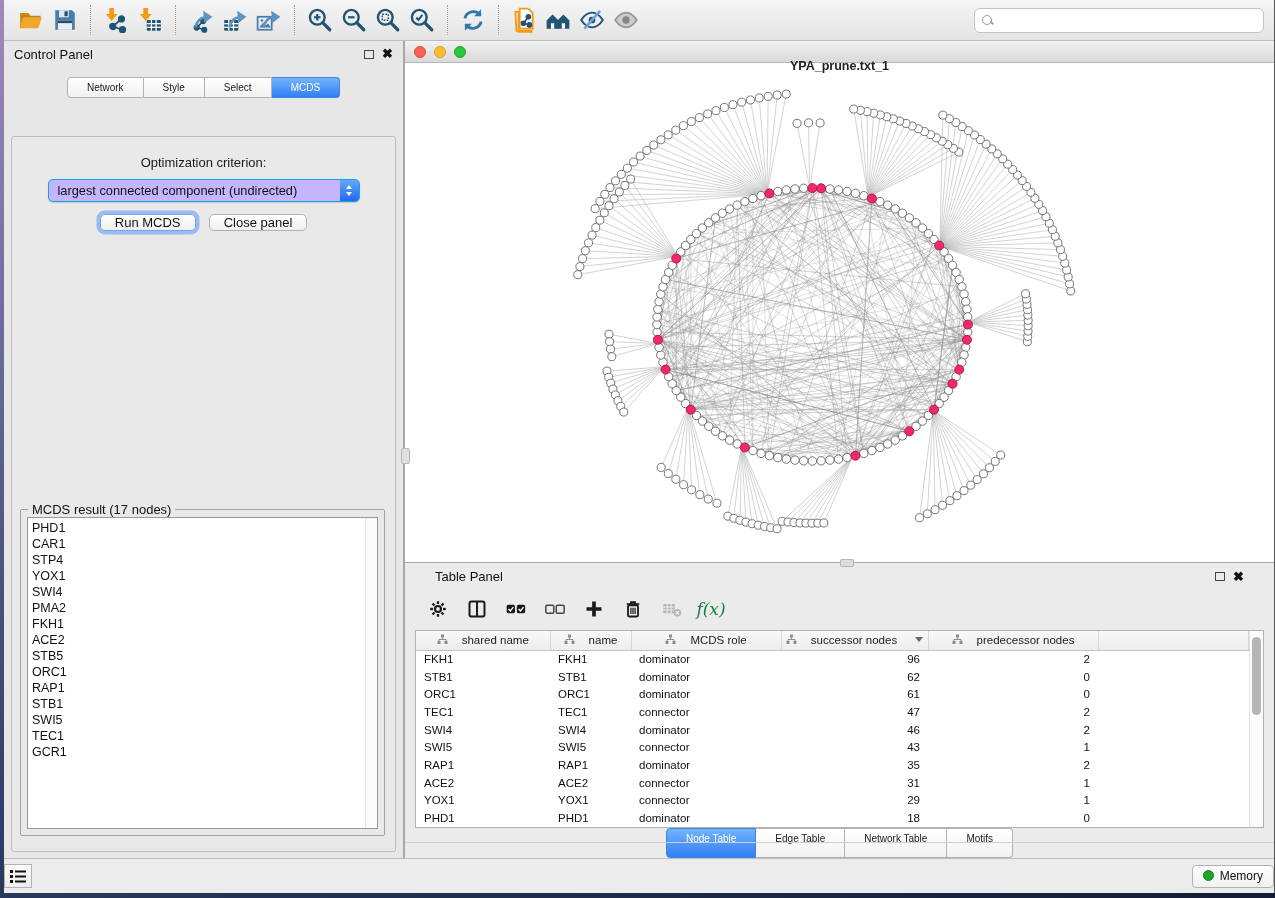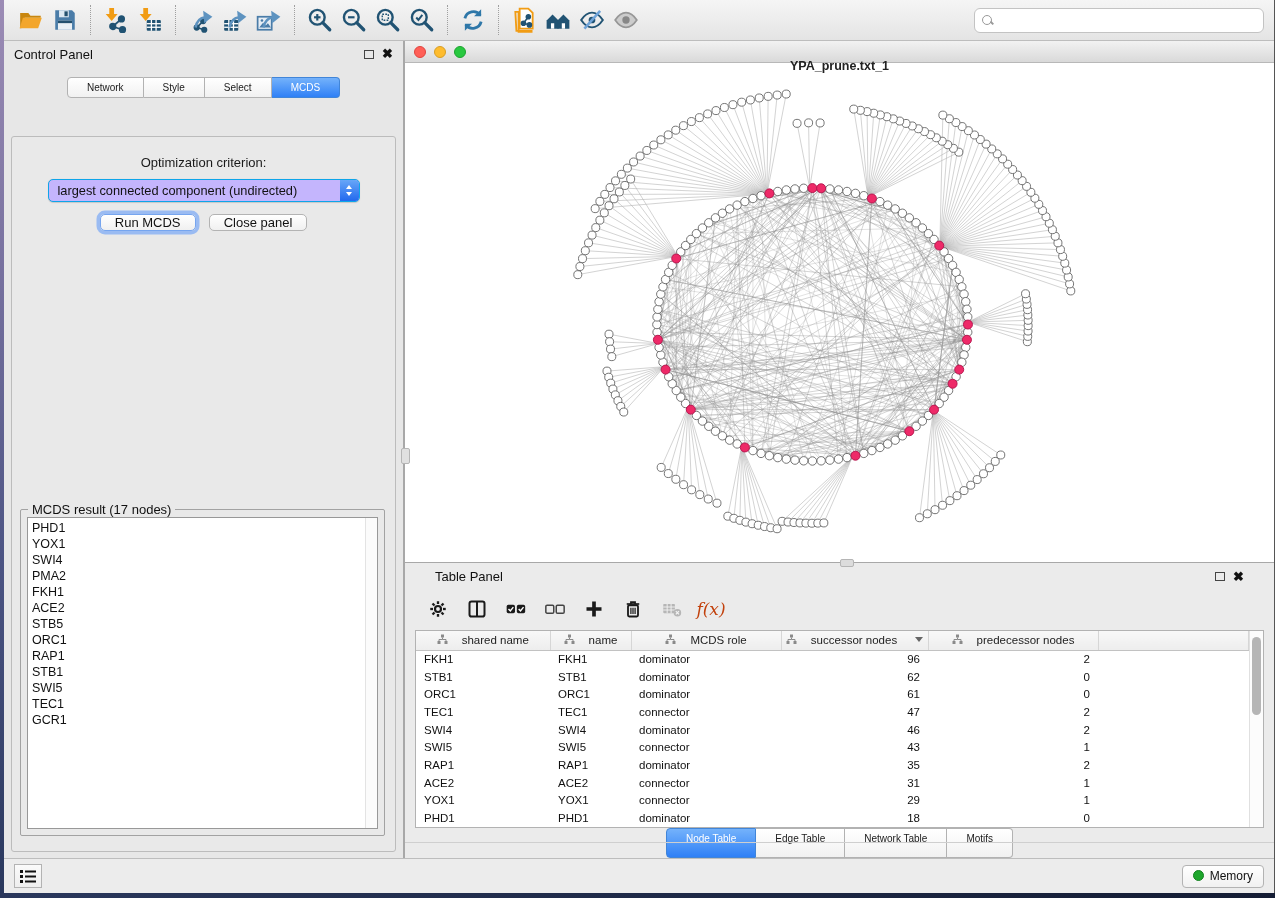--- a/index.html
+++ b/index.html
@@ -80,37 +80,37 @@
 
   
   .table-panel { height:296px; flex:0 0 296px; background:#ebebeb; border-top:1px solid #a8a8a8;
     display:flex; flex-direction:column; position:relative; }
   .tp-header { height:27px; display:flex; align-items:center; padding:0 30px; }
   .tp-header .ph-title { font-size:13px; color:#111; }
   .tp-toolbar { height:38px; display:flex; align-items:center; gap:13px; padding:0 20px; }
   .tp-icon { display:flex; align-items:center; justify-content:center; width:26px; height:26px; }
   .tp-icon svg { width:20px; height:20px; }
   .tp-icon.disabled svg { opacity:.45; }
-  .fx { font-family:"DejaVu Serif", serif; font-style:italic; font-size:17px; color:#c2410c; }
+  .fx { font-family:"DejaVu Serif", serif; font-style:italic; font-size:17px; color:#15803d; }
   .tbl-wrap { margin:2px 10px 0 10px; flex:1; background:#fff; border:1px solid #b2b2b2; position:relative; overflow:hidden; display:flex; }
   table.data { border-collapse:collapse; table-layout:fixed; width:100%; }
   table.data th { height:19px; background:linear-gradient(#f8f8f8,#ededed); border-right:1px solid #d6d6d6;
     border-bottom:1px solid #c2c2c2; font-weight:400; font-size:11.5px; color:#222; text-align:center; position:relative; white-space:nowrap; }
   th .th-inner { display:inline-flex; align-items:center; gap:14px; }
   .sort-caret { width:0; height:0; border-left:4px solid transparent; border-right:4px solid transparent; border-top:5px solid #666; display:inline-block; margin-left:4px;}
   table.data td { height:16.2px; font-size:11.5px; color:#111; padding:0 8px; white-space:nowrap; overflow:hidden; }
   td.num { text-align:right; padding-right:14px; }
   .tbl-scroll { width:14px; flex:0 0 14px; background:#fcfcfc; border-left:1px solid #e0e0e0; position:relative; }
   .tbl-scroll .thumb { position:absolute; left:2px; right:2px; top:6px; height:78px; background:#b5b5b5; border-radius:5px; }
   .bottom-tabs { height:30px; display:flex; justify-content:center; position:relative; }
   .bottom-tabs::before { content:""; position:absolute; left:0; right:0; top:14px; border-top:1px solid #cfcfcf; }
 
   
   .status-bar { height:35px; flex:0 0 35px; background:#ececec; border-top:1px solid #bdbdbd;
-    display:flex; align-items:center; padding:0 10px; }
+    display:flex; align-items:center; padding:0 0; }
   .list-btn { width:28px; height:24px; background:linear-gradient(#fafafa,#eee); border:1px solid #b3b3b3;
     display:flex; align-items:center; justify-content:center; }
   .memory-btn { margin-left:auto; display:flex; align-items:center; gap:6px; padding:3px 10px 4px;
     background:linear-gradient(#ffffff,#f1f1f1); border:1px solid #b3b3b3; border-radius:4px; font-size:12px; color:#111; }
   .memory-btn .dot { width:11px; height:11px; border-radius:50%; background:#1ea62c; border:1px solid #148220; }
 </style>
 </head>
 <body>
 
 <div class="screen">
@@ -308,20 +308,22 @@
           </div>
           <div class="btn-row">
             <button class="aqua-btn focus">Run MCDS</button>
             <button class="aqua-btn">Close panel</button>
           </div>
           <div class="group-box">
             <span class="legend">MCDS result (17 nodes)</span>
             <div class="listbox">
               <div class="list-items" id="mcds-list">
                   <div class="li-item">PHD1</div>
+                  <div class="li-item">CAR1</div>
+                  <div class="li-item">STP4</div>
                   <div class="li-item">YOX1</div>
                   <div class="li-item">SWI4</div>
                   <div class="li-item">PMA2</div>
                   <div class="li-item">FKH1</div>
                   <div class="li-item">ACE2</div>
                   <div class="li-item">STB5</div>
                   <div class="li-item">ORC1</div>
                   <div class="li-item">RAP1</div>
                   <div class="li-item">STB1</div>
                   <div class="li-item">SWI5</div>

